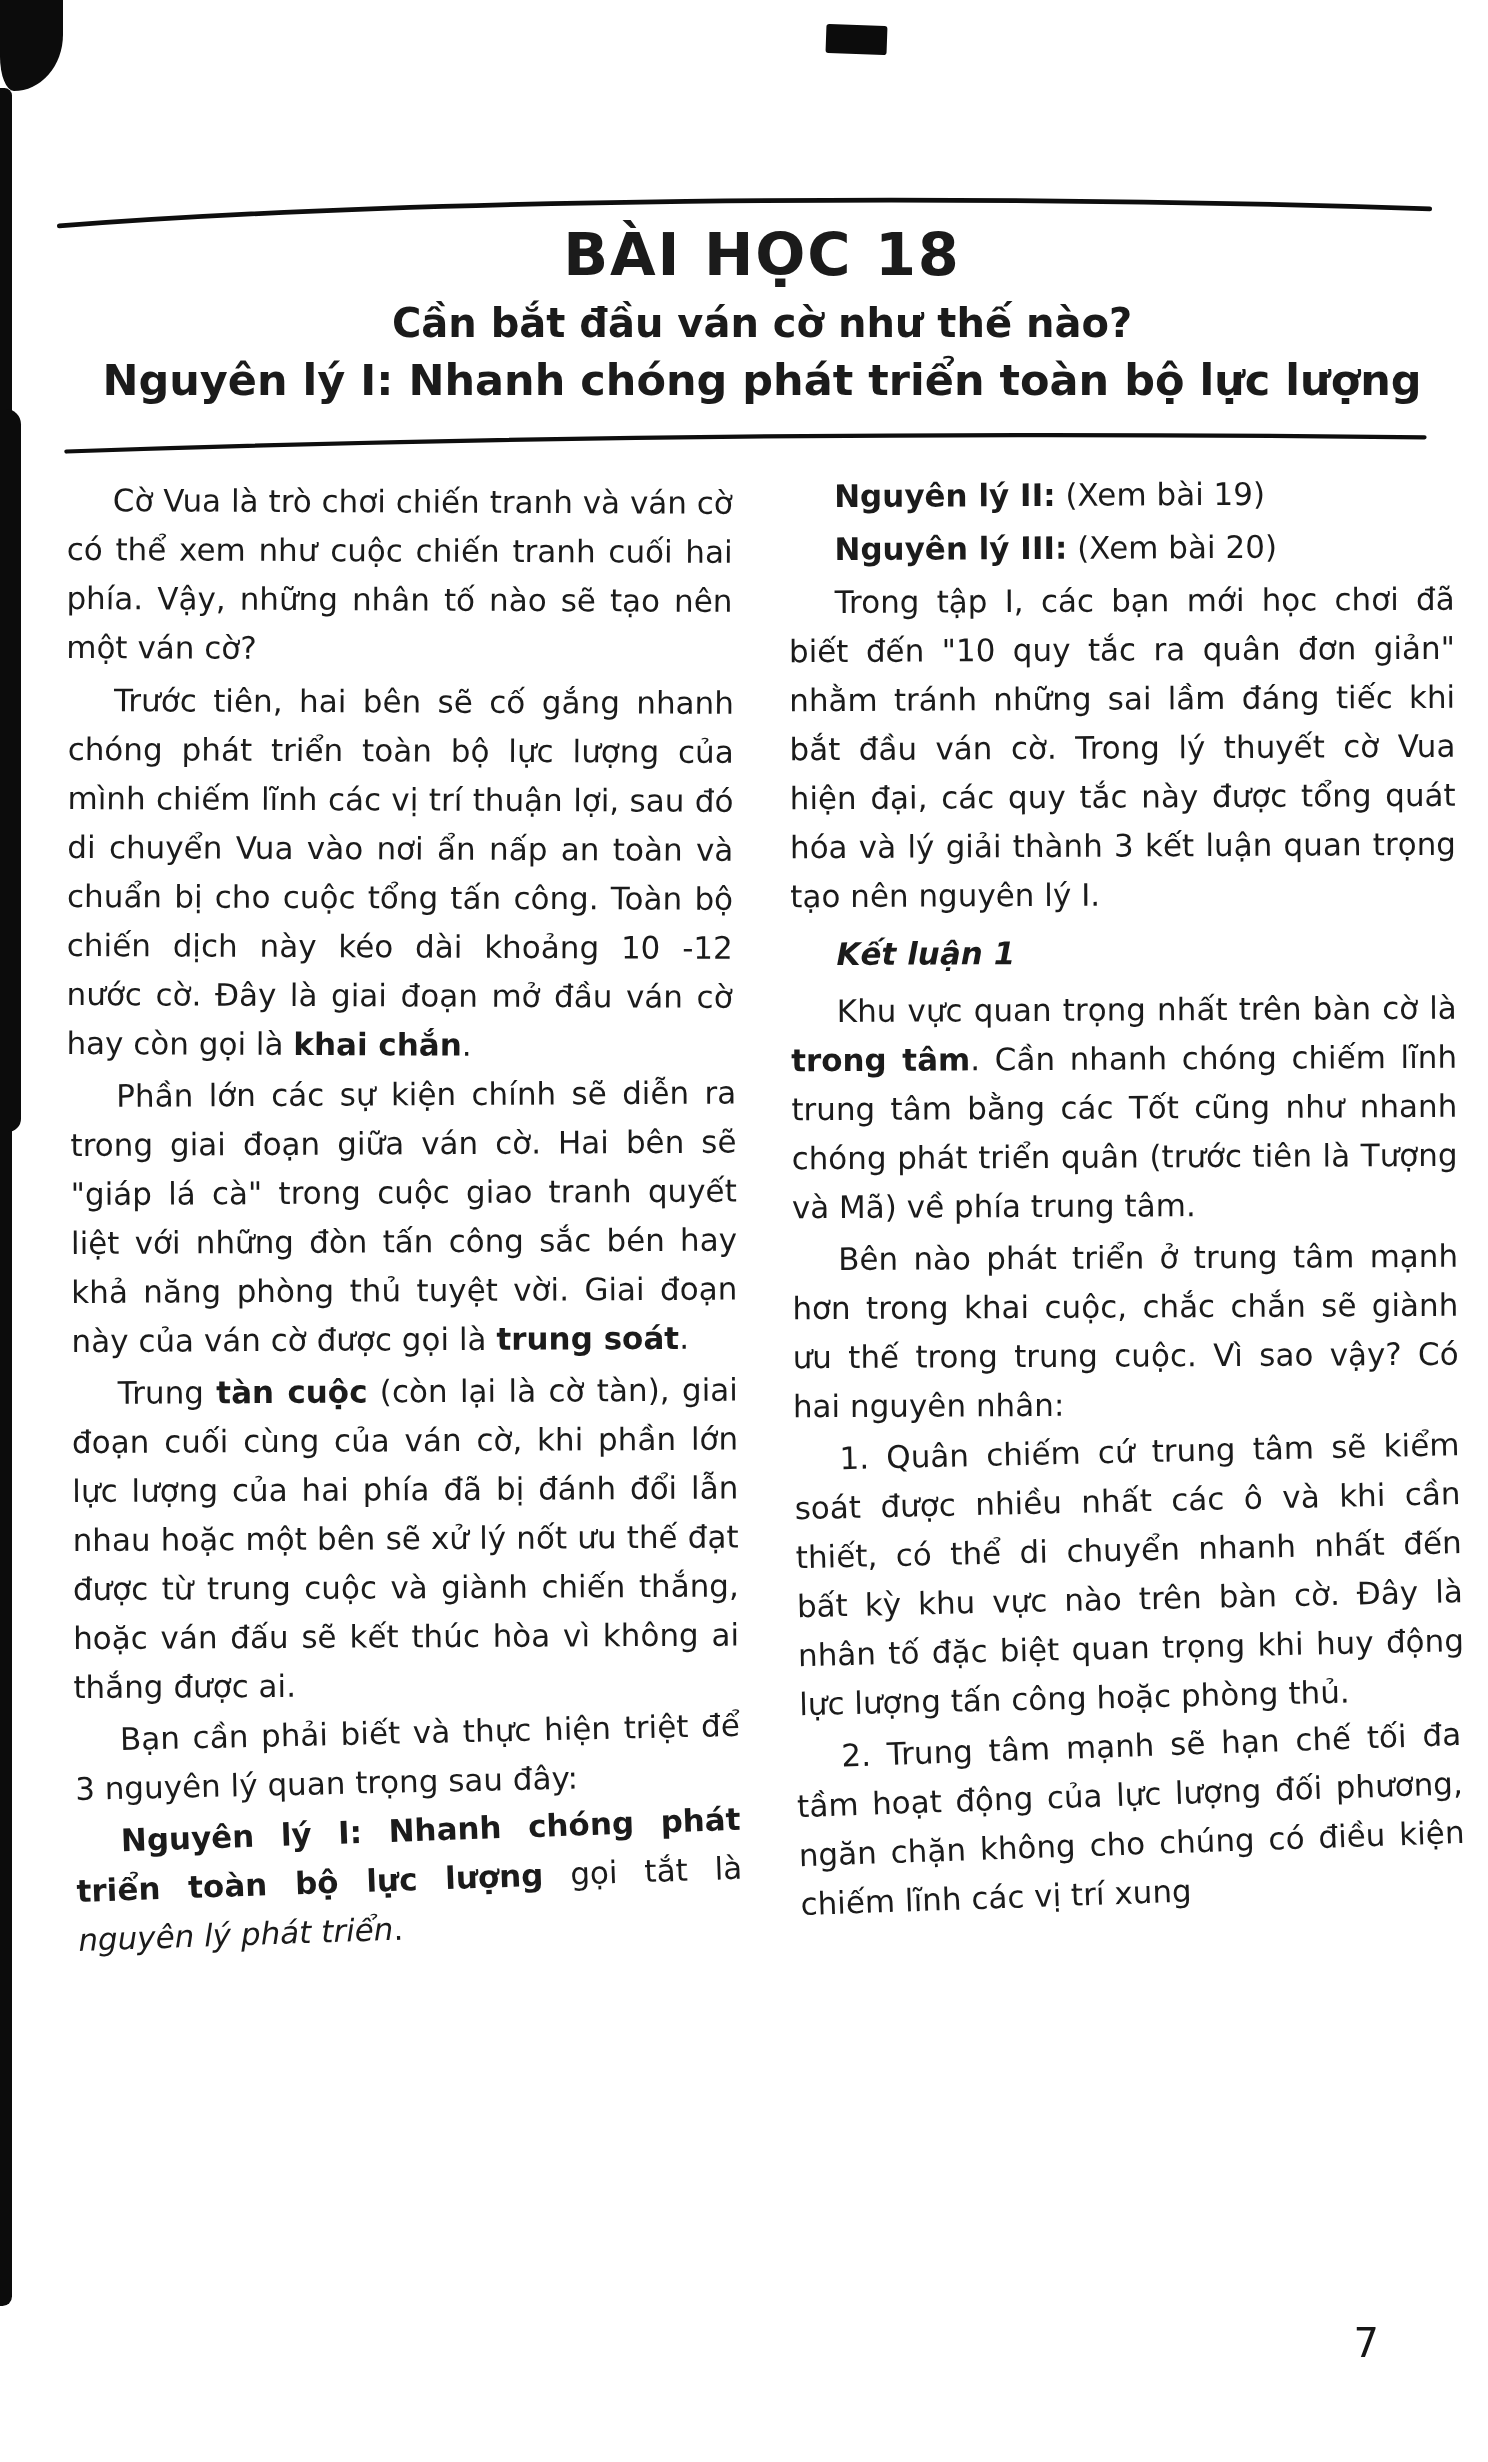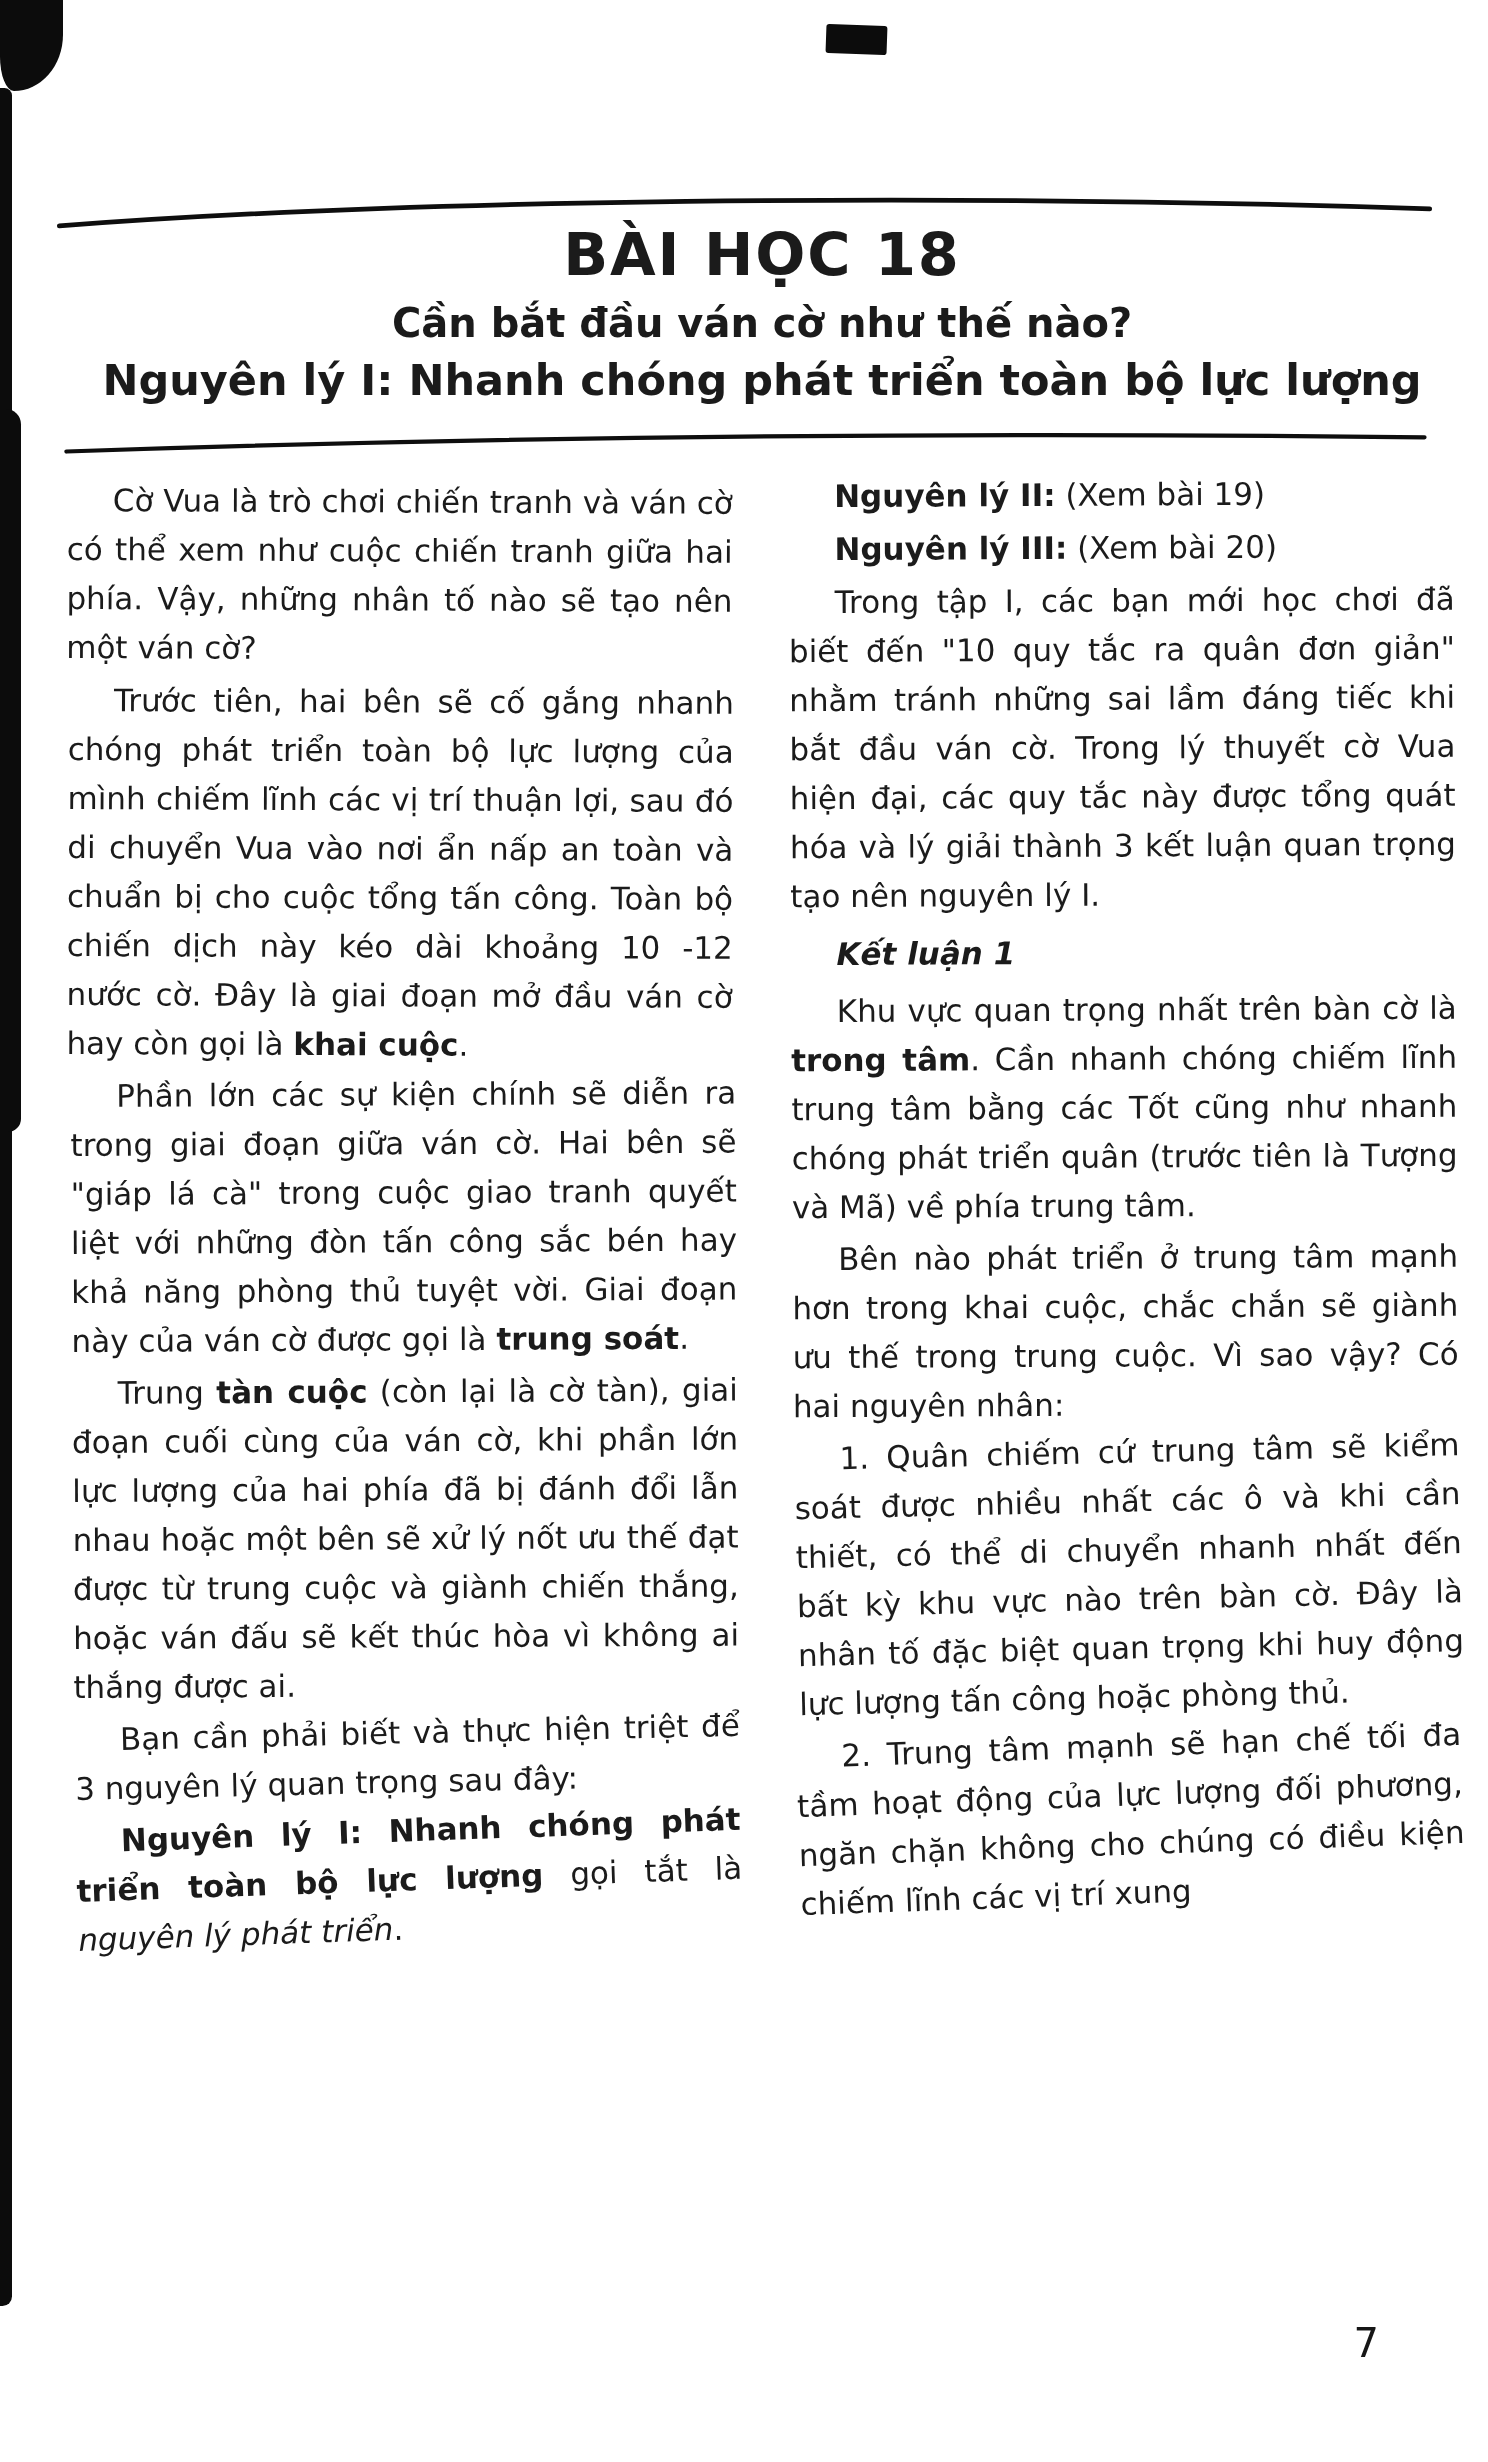--- a/index.html
+++ b/index.html
@@ -76,22 +76,22 @@
 
   <div class="header">
     <div class="title">BÀI HỌC 18</div>
     <div class="sub1">Cần bắt đầu ván cờ như thế nào?</div>
     <div class="sub2">Nguyên lý I: Nhanh chóng phát triển toàn bộ lực lượng</div>
   </div>
 
   <div class="body-cols">
 
     <div class="col">
-      <p class="cw"><span>Cờ Vua là trò chơi chiến tranh và ván cờ có thể xem như cuộc chiến tranh giữa hai phía. Vậy, những nhân tố nào sẽ tạo nên một ván cờ?</span></p>
-      <p class="cw"><span>Trước tiên, hai bên sẽ cố gắng nhanh chóng phát triển toàn bộ lực lượng của mình chiếm lĩnh các vị trí thuận lợi, sau đó di chuyển Vua vào nơi ẩn nấp an toàn và chuẩn bị cho cuộc tổng tấn công. Toàn bộ chiến dịch này kéo dài khoảng 10 -12 nước cờ. Đây là giai đoạn mở đầu ván cờ hay còn gọi là </span><span class="b">khai cuộc</span><span>.</span></p>
+      <p class="cw"><span>Cờ Vua là trò chơi chiến tranh và ván cờ có thể xem như cuộc chiến tranh cuối hai phía. Vậy, những nhân tố nào sẽ tạo nên một ván cờ?</span></p>
+      <p class="cw"><span>Trước tiên, hai bên sẽ cố gắng nhanh chóng phát triển toàn bộ lực lượng của mình chiếm lĩnh các vị trí thuận lợi, sau đó di chuyển Vua vào nơi ẩn nấp an toàn và chuẩn bị cho cuộc tổng tấn công. Toàn bộ chiến dịch này kéo dài khoảng 10 -12 nước cờ. Đây là giai đoạn mở đầu ván cờ hay còn gọi là </span><span class="b">khai chắn</span><span>.</span></p>
       <p><span>Phần lớn các sự kiện chính sẽ diễn ra trong giai đoạn giữa ván cờ. Hai bên sẽ "giáp lá cà" trong cuộc giao tranh quyết liệt với những đòn tấn công sắc bén hay khả năng phòng thủ tuyệt vời. Giai đoạn này của ván cờ được gọi là </span><span class="b">trung soát</span><span>.</span></p>
       <p><span>Trung </span><span class="b">tàn cuộc</span><span> (còn lại là cờ tàn), giai đoạn cuối cùng của ván cờ, khi phần lớn lực lượng của hai phía đã bị đánh đổi lẫn nhau hoặc một bên sẽ xử lý nốt ưu thế đạt được từ trung cuộc và giành chiến thắng, hoặc ván đấu sẽ kết thúc hòa vì không ai thắng được ai.</span></p>
       <p class="ccw1"><span>Bạn cần phải biết và thực hiện triệt để 3 nguyên lý quan trọng sau đây:</span></p>
       <p class="ccw2"><span class="b">Nguyên lý I: Nhanh chóng phát triển toàn bộ lực lượng</span><span> gọi tắt là </span><span class="i">nguyên lý phát triển</span><span>.</span></p>
     </div>
 
     <div class="col">
       <p><span class="b">Nguyên lý II:</span><span> (Xem bài 19)</span></p>
       <p><span class="b">Nguyên lý III:</span><span> (Xem bài 20)</span></p>
       <p><span>Trong tập I, các bạn mới học chơi đã biết đến "10 quy tắc ra quân đơn giản" nhằm tránh những sai lầm đáng tiếc khi bắt đầu ván cờ. Trong lý thuyết cờ Vua hiện đại, các quy tắc này được tổng quát hóa và lý giải thành 3 kết luận quan trọng tạo nên nguyên lý I.</span></p>

